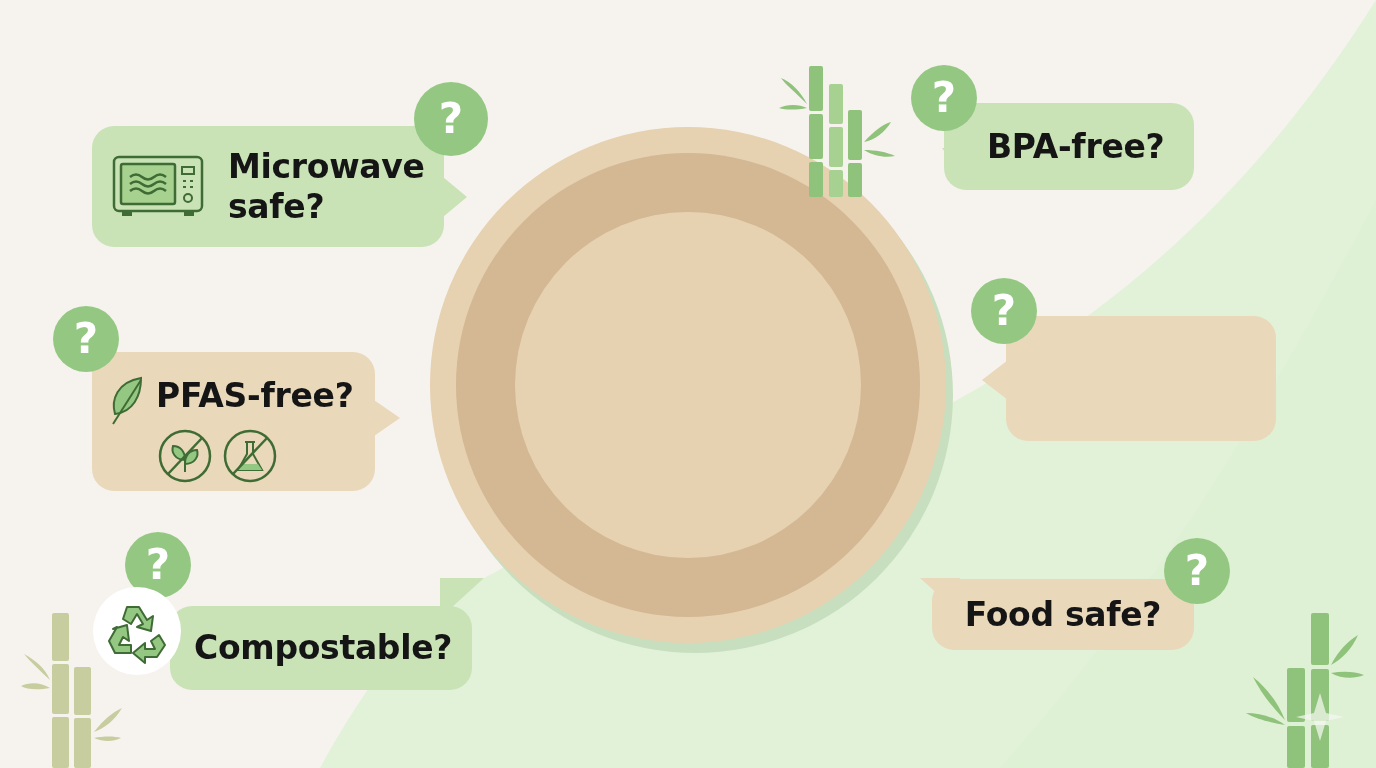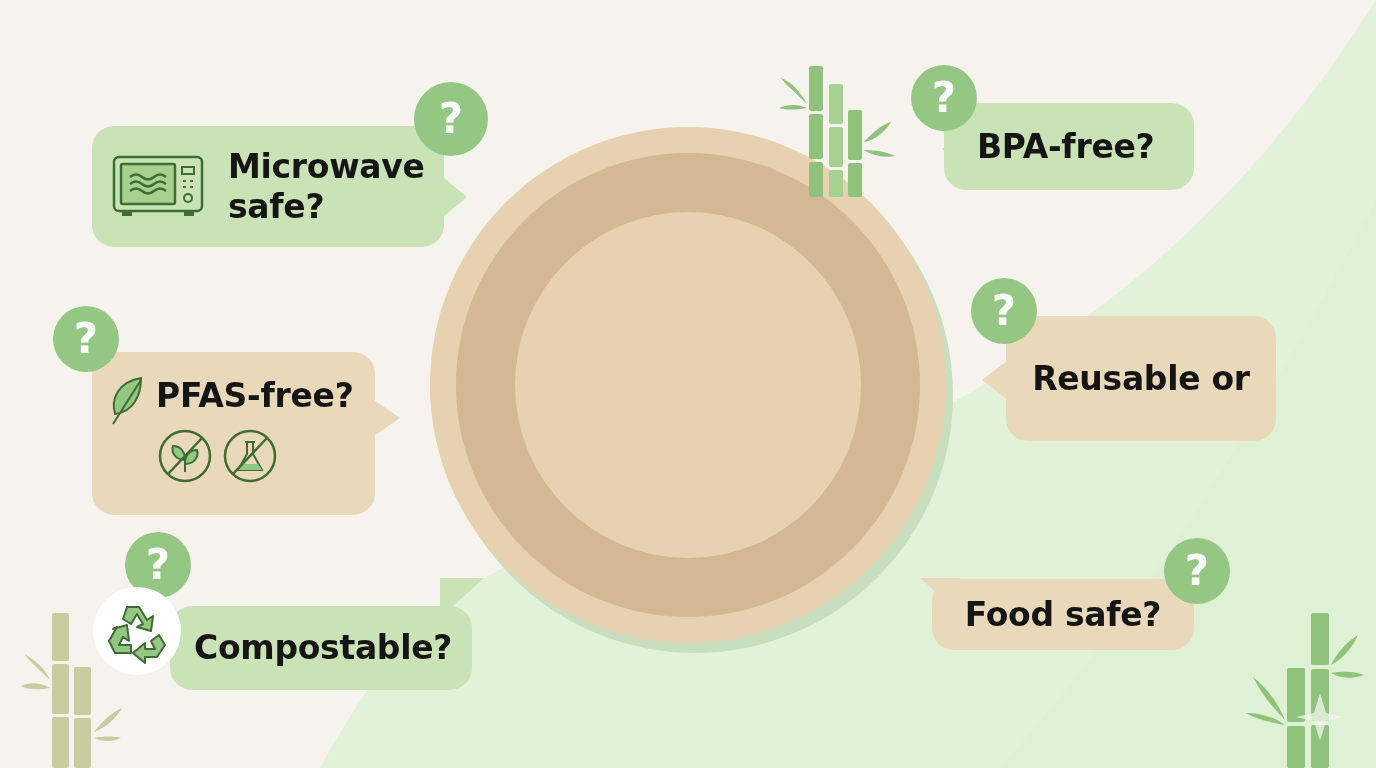--- a/index.html
+++ b/index.html
@@ -89,21 +89,21 @@
     <rect x="72" y="56" width="10" height="5" fill="#3f6b34"></rect>
   </svg>
   <div class="btext">
     <div>Microwave</div>
     <div>safe?</div>
   </div>
 </div>
 <div class="tail" style="left:443px;top:185px;border-top:20px solid transparent;border-bottom:20px solid transparent;border-left:24px solid #c9e3b7;transform:translateY(-8px);"></div>
 <div class="q" style="left:414px;top:82px;width:74px;height:74px;line-height:74px;">?</div>
 
-<div class="bubble tan" style="left:92px;top:352px;width:283px;height:163px;display:block;">
+<div class="bubble tan" style="left:92px;top:352px;width:283px;height:139px;display:block;">
   <svg class="abs" style="left:15px;top:22px;" width="40" height="54" viewBox="0 0 40 54">
     <path d="M34 4 C 10 8, 4 26, 8 40 C 26 38, 34 22, 34 4Z" fill="#94c882" stroke="#3f6b34" stroke-width="2"></path>
     <path d="M34 6 L 6 50" stroke="#3f6b34" stroke-width="2" fill="none"></path>
   </svg>
   <div class="btext abs" style="left:64px;top:24px;">PFAS-free?</div>
   <svg class="abs" style="left:65px;top:76px;" width="56" height="56" viewBox="0 0 56 56">
     <circle cx="28" cy="28" r="25" fill="none" stroke="#3f6b34" stroke-width="2.5"></circle>
     <path d="M28 44 V 30" stroke="#3f6b34" stroke-width="2"></path>
     <path d="M28 32 C 18 32, 14 24, 16 18 C 24 18, 28 24, 28 32Z" fill="#94c882" stroke="#3f6b34" stroke-width="2"></path>
     <path d="M28 36 C 38 36, 42 28, 40 22 C 32 22, 28 28, 28 36Z" fill="#94c882" stroke="#3f6b34" stroke-width="2"></path>
@@ -127,29 +127,28 @@
 <div class="abs" style="left:93px;top:587px;width:88px;height:88px;border-radius:50%;background:#ffffff;">
   <svg width="88" height="88" viewBox="0 0 88 88">
     <g fill="#94c882" stroke="#3f6b34" stroke-width="2" stroke-linejoin="round">
       <path d="M34 20 L 46 20 L 54 33 L 60 29 L 58 44 L 44 40 L 50 37 L 44 27 L 38 37 L 30 32 Z"></path>
       <path d="M66 48 L 72 58 L 64 70 L 52 70 L 52 76 L 40 66 L 52 56 L 52 62 L 62 62 L 58 54 Z"></path>
       <path d="M24 40 L 16 54 L 22 66 L 38 66 L 38 58 L 26 58 L 30 50 L 36 54 L 34 38 L 20 42 Z"></path>
     </g>
   </svg>
 </div>
 
-<div class="bubble green" style="left:944px;top:103px;width:250px;height:87px;padding-left:33px;">
+<div class="bubble green" style="left:944px;top:103px;width:250px;height:87px;padding-left:43px;">
   <div class="btext">BPA-free?</div>
 </div>
 <div class="tail" style="left:942px;top:148px;border-left:30px solid transparent;border-top:42px solid #c9e3b7;"></div>
 <div class="q" style="left:911px;top:65px;">?</div>
 
 <div class="bubble tan" style="left:1006px;top:316px;width:270px;height:125px;justify-content:center;">
   <div class="btext" style="text-align:center;">
-    <div>Reusable or</div>
   </div>
 </div>
 <div class="tail" style="left:982px;top:360px;border-top:20px solid transparent;border-bottom:20px solid transparent;border-right:26px solid #ead8ba;"></div>
 <div class="q" style="left:971px;top:278px;">?</div>
 
 <div class="bubble tan" style="left:932px;top:579px;width:262px;height:71px;justify-content:center;">
   <div class="btext">Food safe?</div>
 </div>
 <div class="tail" style="left:920px;top:578px;border-right:40px solid #ead8ba;border-bottom:36px solid transparent;"></div>
 <div class="q" style="left:1164px;top:538px;">?</div>

